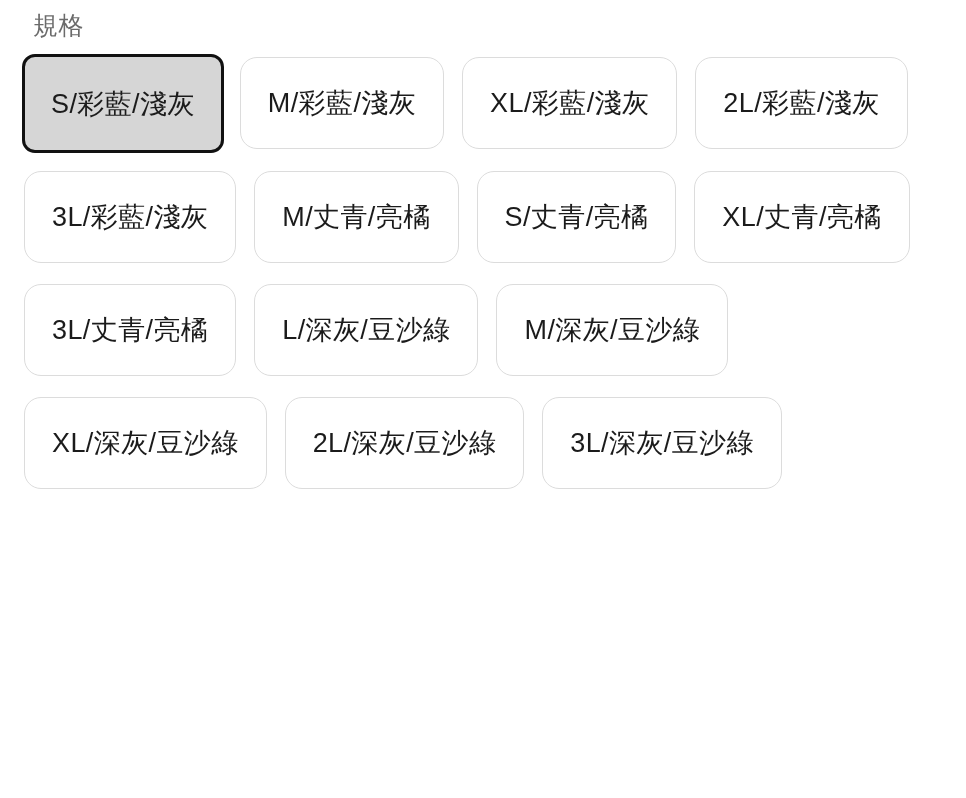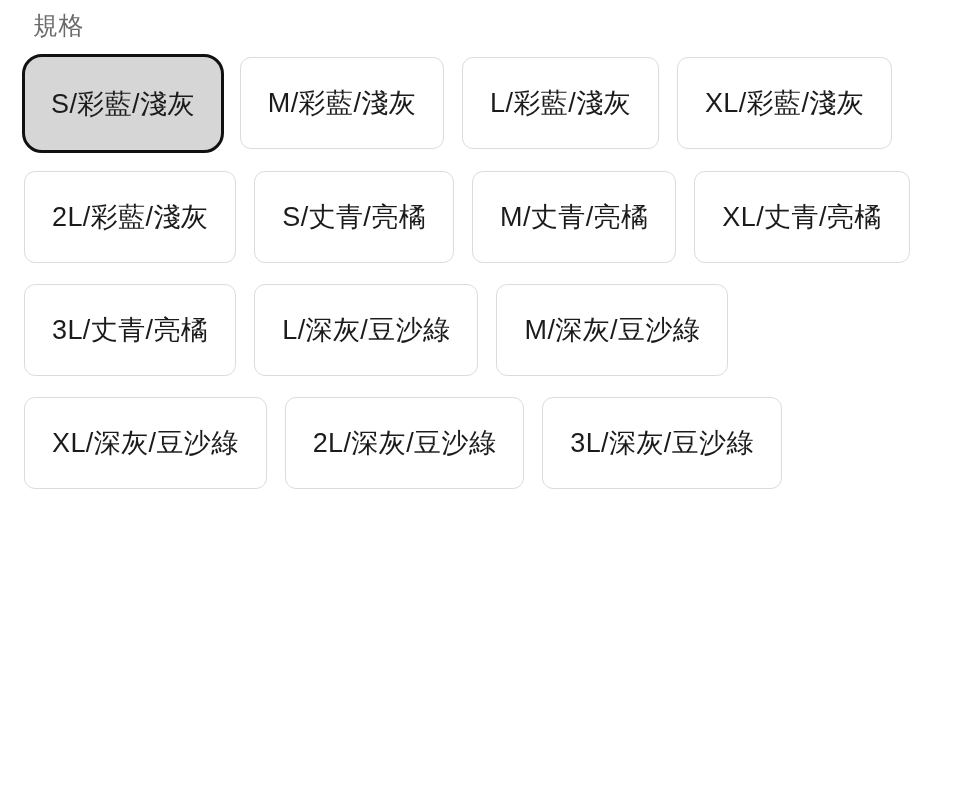--- a/index.html
+++ b/index.html
@@ -44,57 +44,57 @@
   }
 
   .option-btn {
     box-sizing: border-box;
     display: inline-flex;
     align-items: center;
     justify-content: center;
     min-height: 92px;
     padding: 0 27px;
     border: 1px solid #dcdcdc;
-    border-radius: 11px;
+    border-radius: 17px;
     background: #ffffff;
     color: #1b1b1b;
     font-family: "Liberation Sans", "DejaVu Sans", sans-serif;
     font-size: 27px;
     line-height: 34px;
     letter-spacing: 0.4px;
     white-space: nowrap;
     cursor: pointer;
     user-select: none;
     text-align: center;
   }
 
   .option-btn.is-selected {
     background: #d6d6d6;
     border: 3px solid #111111;
-    border-radius: 20px;
+    border-radius: 13px;
     min-height: 99px;
     margin: -3px -2px;
     padding: 0 26px;
   }
 </style>
 </head>
 <body>
 
 <div id="variant-picker">
 
   <div class="section-label">規格</div>
 
   <div class="option-list" id="option-list">
       <button class="option-btn is-selected" type="button" aria-pressed="true">S/彩藍/淺灰</button>
       <button class="option-btn" type="button">M/彩藍/淺灰</button>
-      <button class="option-btn" type="button">L/彩藍/淺灰</button>
       <button class="option-btn" type="button">XL/彩藍/淺灰</button>
       <button class="option-btn" type="button">2L/彩藍/淺灰</button>
+      <button class="option-btn" type="button">3L/彩藍/淺灰</button>
+      <button class="option-btn" type="button">M/丈青/亮橘</button>
       <button class="option-btn" type="button">S/丈青/亮橘</button>
-      <button class="option-btn" type="button">M/丈青/亮橘</button>
       <button class="option-btn" type="button">XL/丈青/亮橘</button>
       <button class="option-btn" type="button">3L/丈青/亮橘</button>
       <button class="option-btn" type="button">L/深灰/豆沙綠</button>
       <button class="option-btn" type="button">M/深灰/豆沙綠</button>
       <button class="option-btn" type="button">XL/深灰/豆沙綠</button>
       <button class="option-btn" type="button">2L/深灰/豆沙綠</button>
       <button class="option-btn" type="button">3L/深灰/豆沙綠</button>
     </div>
 
 </div>

